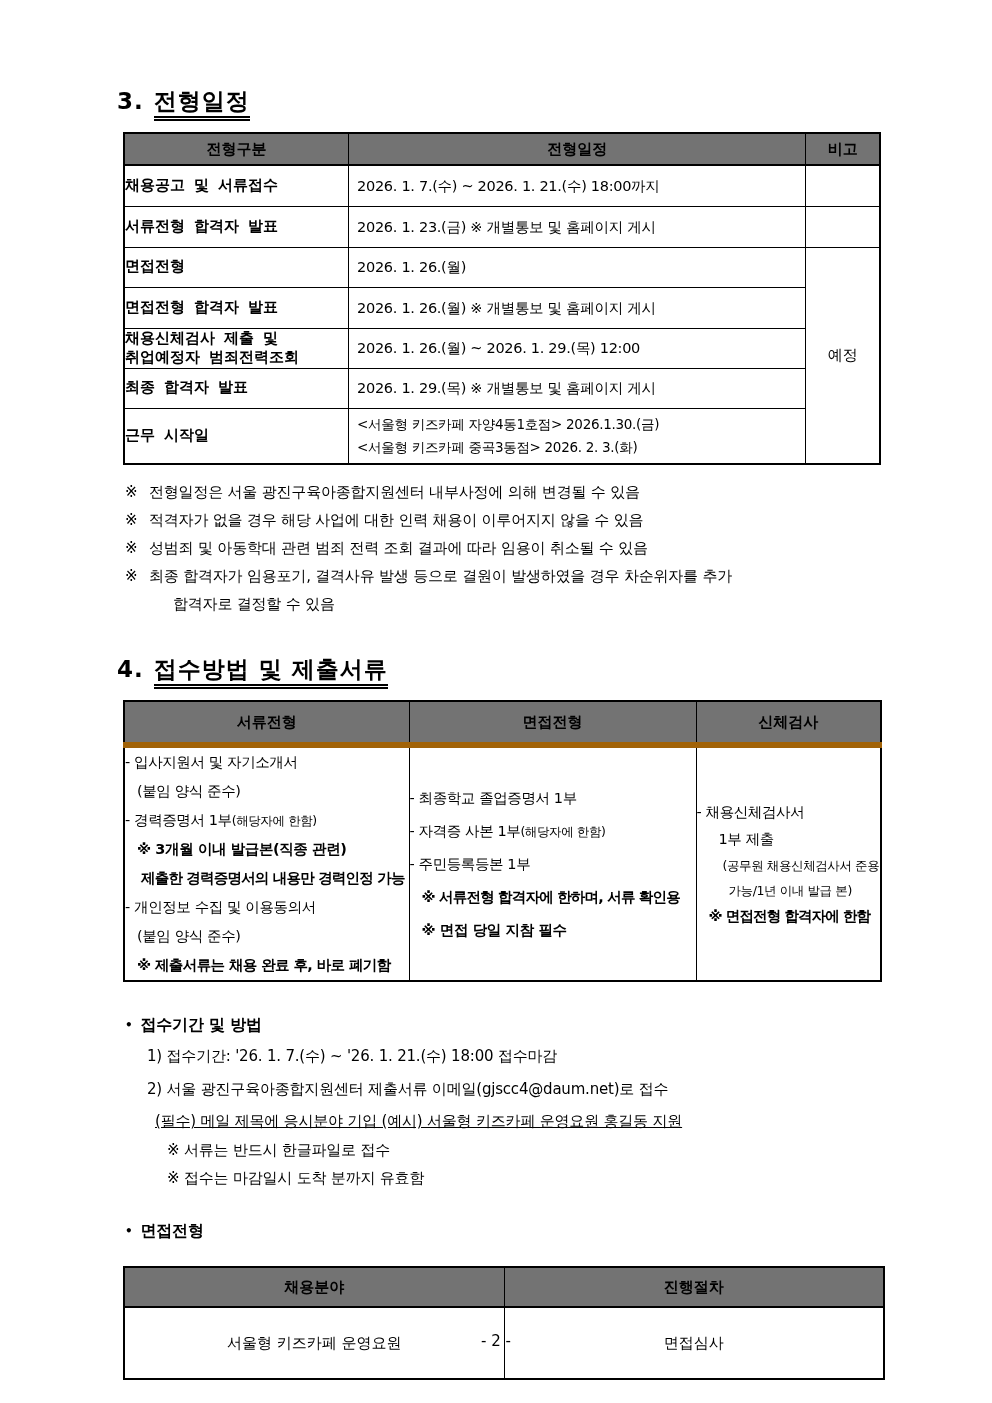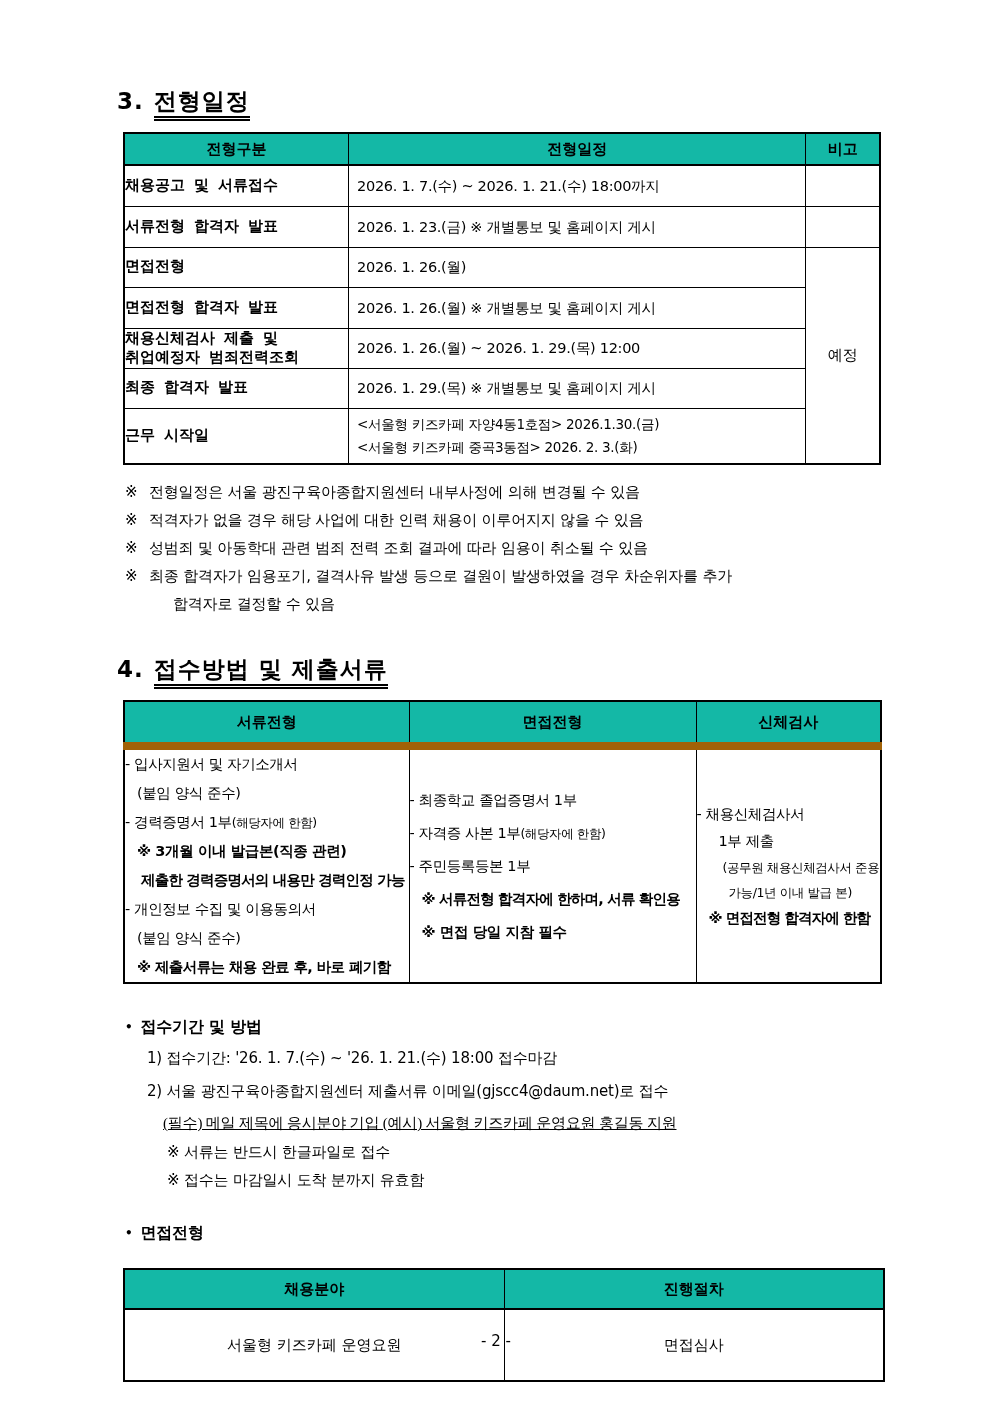--- a/index.html
+++ b/index.html
@@ -12,60 +12,60 @@
 
   
   .sec-heading{font-size:23px;font-weight:bold;letter-spacing:1px;margin:0 0 15px -6px;}
   .sec-heading .sec-num{margin-right:10px;}
   .sec-heading .sec-title{border-bottom:5px double #000;padding-bottom:2px;}
 
   
   table{border-collapse:collapse;table-layout:fixed;width:100%;}
   .tbl{border:2px solid #000;font-size:15px;}
   .tbl th,.tbl td{border:1px solid #000;padding:0;overflow:hidden;}
-  .tbl thead th{background:#14b8a6;font-weight:bold;height:30px;text-align:center;}
+  .tbl thead th{background:#737373;font-weight:bold;height:30px;text-align:center;}
 
   
   .schedule-tbl thead th{border-bottom:2px solid #000;}
   .schedule-tbl .label-cell{font-weight:bold;text-align:left;height:40px;line-height:19px;font-family:Liberation Mono, monospace;}
   .schedule-tbl .value-cell{text-align:left;padding:4px 8px;font-size:14.5px;letter-spacing:-0.3px;}
   .schedule-tbl .start-cell{font-size:13.5px;line-height:23px;}
   .schedule-tbl .remark-cell{text-align:center;font-size:15px;}
 
   
   .notes{margin-top:13px;font-size:15px;letter-spacing:-0.2px;}
   .note{display:flex;line-height:28px;}
   .note .note-mark{width:24px;flex:0 0 24px;text-align:left;padding-left:2px;}
   .note .note-text{flex:1;}
   .note .wrap-indent{padding-left:24px;}
 
   .sec4-gap{height:36px;}
 
   
-  .docs-tbl thead th{height:40px;border-bottom:8px solid #a16207;}
+  .docs-tbl thead th{height:40px;border-bottom:6px solid #a16207;}
   .docs-tbl td{vertical-align:middle;font-size:14.5px;letter-spacing:-0.4px;}
   .docs-line{line-height:29px;white-space:nowrap;}
   .docs-col1{padding:8px 4px 8px 10px;}
   .docs-col2 .docs-line{line-height:33px;}
   .docs-col2{padding-left:12px;}
   .docs-col3{padding-left:8px;}
   .docs-col3 .docs-line{line-height:27px;}
   .ind-s{padding-left:12px;}
   .ind-m{padding-left:22px;}
   .bold-note{font-weight:bold;padding-left:12px;}
   .bold-note-ind{font-weight:bold;padding-left:16px;}
   .small-txt{font-size:12.5px;}
   .small-line{font-size:12.5px;padding-left:26px;line-height:25px;}
 
   
   .bullet-block{margin-top:28px;font-size:15px;letter-spacing:-0.2px;}
   .bullet-row{font-weight:bold;font-size:16px;line-height:30px;margin-left:2px;}
   .bullet-icon{font-size:12px;margin-right:8px;vertical-align:1px;}
   .numbered{margin-left:24px;line-height:33px;}
-  .required-note{margin-left:40px;line-height:30px;text-decoration:underline;font-family:Liberation Serif, serif;}
+  .required-note{margin-left:32px;line-height:30px;text-decoration:underline;}
   .sub-note{margin-left:44px;line-height:28px;}
   .interview-title{margin-top:24px;}
 
   
   .interview-tbl{margin-top:20px;}
   .interview-tbl thead th{height:38px;border-bottom:2px solid #000;}
   .interview-tbl td{height:70px;text-align:center;font-size:15px;}
 
   
   .footer{position:absolute;left:0;top:1332px;width:992px;text-align:center;font-size:15px;}

